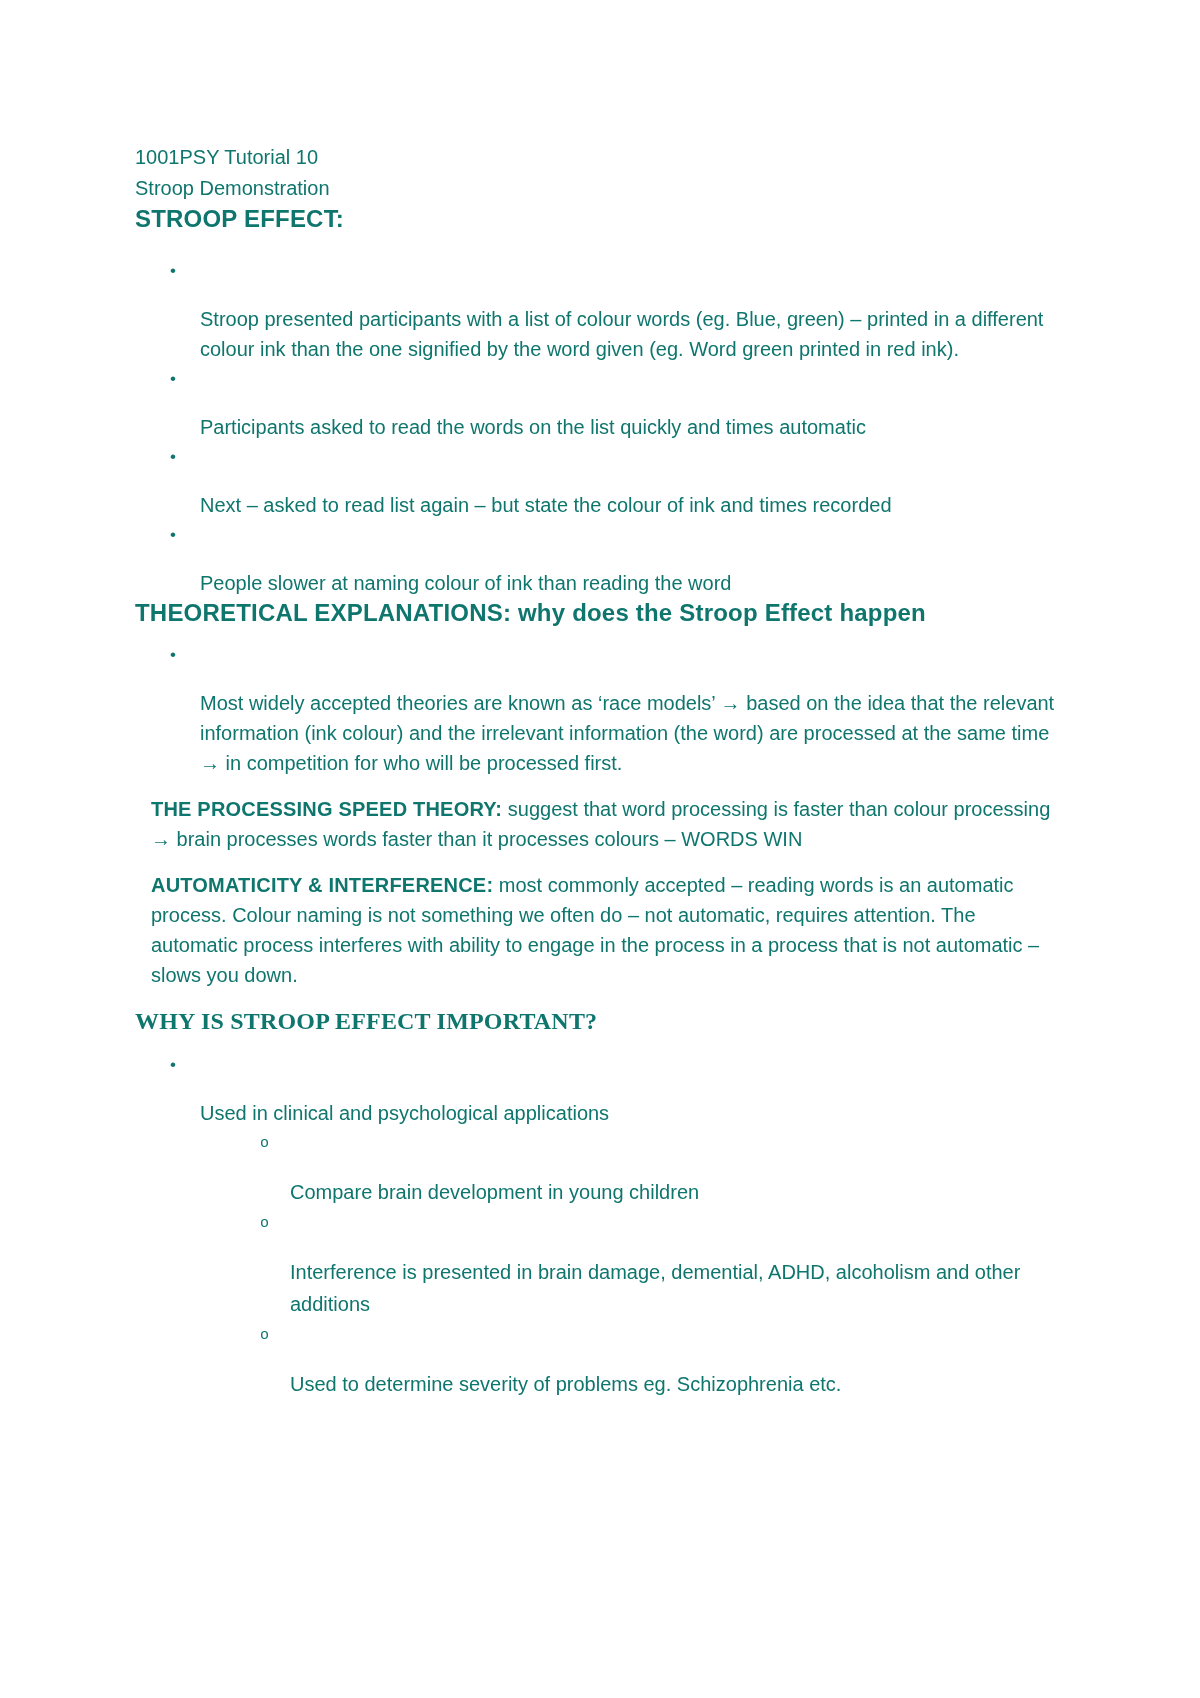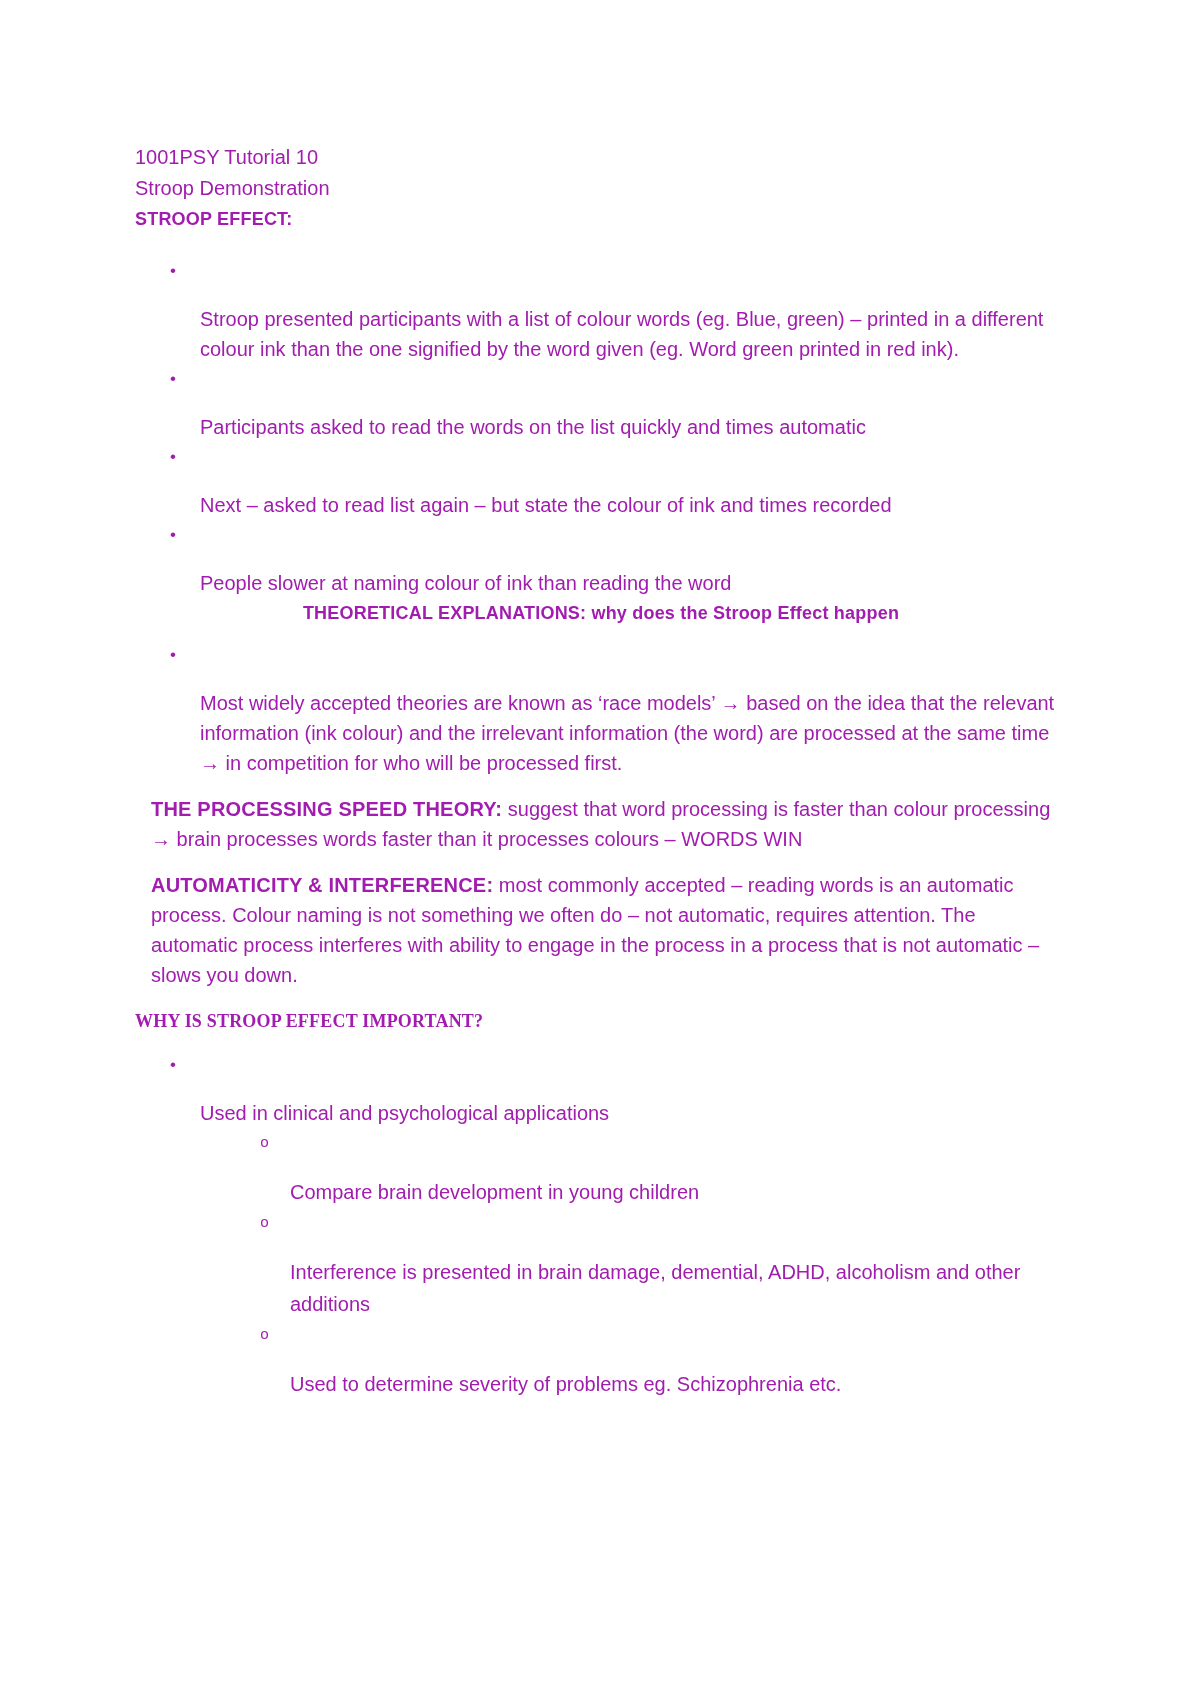--- a/index.html
+++ b/index.html
@@ -5,44 +5,44 @@
   html, body {
     margin: 0;
     padding: 0;
     background: #ffffff;
   }
   .page {
     position: relative;
     width: 1200px;
     height: 1698px;
     background: #ffffff;
-    color: #a21caf;
+    color: #0f766e;
     font-family: "Liberation Sans", "DejaVu Sans", sans-serif;
     font-size: 20px;
     line-height: 30px;
     overflow: hidden;
   }
   .content {
     position: absolute;
     top: 142px;
     left: 135px;
     width: 932px;
   }
   .doc-header div {
     line-height: 31px;
   }
   h2.section-heading {
-    font-size: 18px;
+    font-size: 24px;
     font-weight: 700;
     letter-spacing: 0.2px;
     line-height: 30px;
     margin: 0;
   }
   .h-stroop   { margin-top: 16px; }
-  .h-theoretical { margin-top: 36px; text-align: center; }
+  .h-theoretical { margin-top: 36px; }
   .h-why      { margin-top: 60px; font-family: Liberation Serif, serif; }
 
   ul.bullets {
     list-style: none;
     margin: 0;
     padding: 0 0 0 35px;
   }
   ul.bullets.first  { margin-top: 22px; }
   ul.bullets.second { margin-top: 12px; }
   ul.bullets.third  { margin-top: 14px; }

